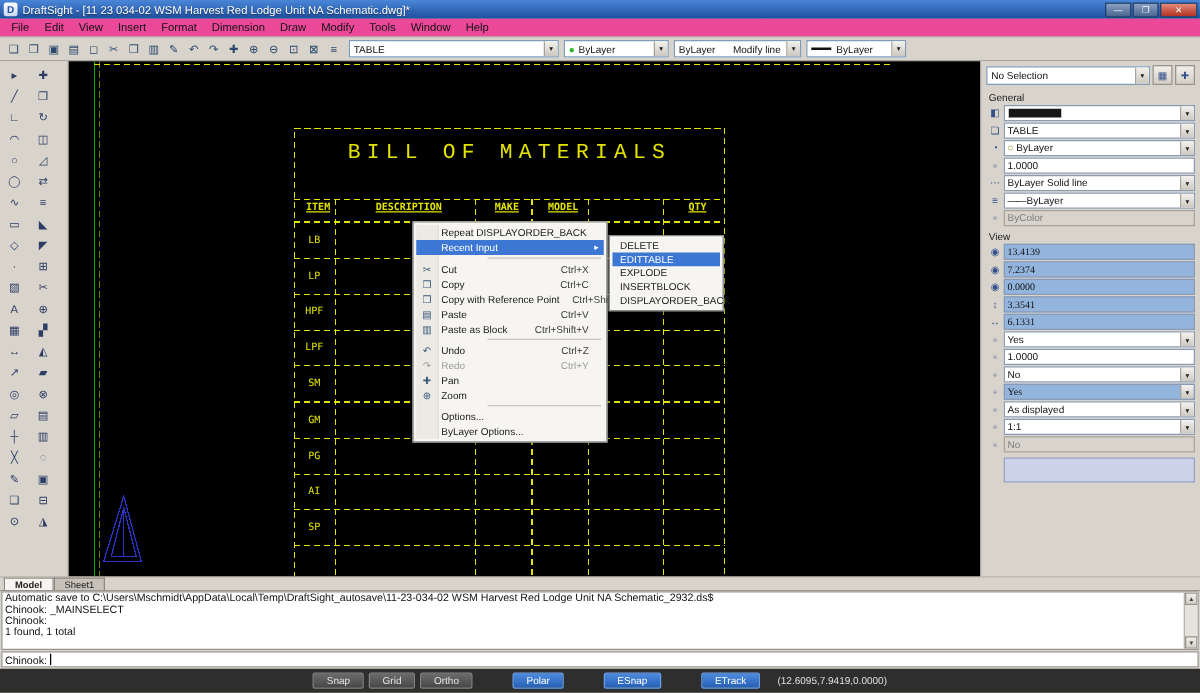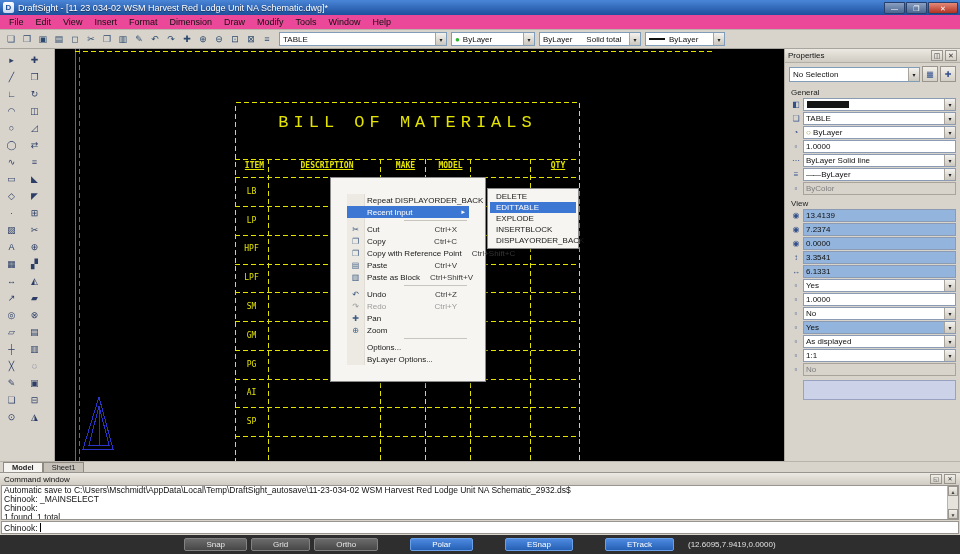--- a/index.html
+++ b/index.html
@@ -51,21 +51,21 @@
   .bom-h { position:absolute; top:0; height:13px; line-height:13px; text-align:center; color:#e3e300; font:bold 8px "DejaVu Sans Mono",monospace; text-decoration:underline; }
   .bom-h:nth-child(1){ left:180px; width:33px; }
   .bom-h:nth-child(2){ left:213px; width:112px; }
   .bom-h:nth-child(3){ left:325px; width:45px; }
   .bom-h:nth-child(4){ left:370px; width:45px; }
   .bom-h:nth-child(5){ left:475px; width:50px; }
   .bom-items { position:absolute; left:180px; top:128px; width:33px; }
   .bom-i { height:28.8px; display:flex; align-items:center; justify-content:center; color:#e3e300; font:8px "DejaVu Sans Mono",monospace; }
 
   
-  .cmenu { position:absolute; left:275px; top:128px; width:156px; background:#f6f5f1; border:1px solid #8a8a8a; box-shadow:2px 2px 4px rgba(0,0,0,.5); padding:16px; z-index:5; cursor:default; }
+  .cmenu { position:absolute; left:275px; top:128px; width:156px; background:#f6f5f1; border:1px solid #8a8a8a; box-shadow:2px 2px 4px rgba(0,0,0,.5); padding:2px; z-index:5; cursor:default; }
   .cmenu-list { position:relative; }
   .cmenu-list::before { content:""; position:absolute; left:0; top:0; bottom:0; width:17px; background:#edeae3; border-right:1px solid #e1ddd5; }
   .cmi { position:relative; display:flex; align-items:center; height:12px; padding:0 4px 0 1px; font-size:8px; color:#1a1a1a; white-space:nowrap; }
   .cmi-icon { width:15px; text-align:center; font-size:8px; color:#3b5a80; flex:none; }
   .cmi-label { margin-left:4px; }
   .cmi-sc { margin-left:auto; padding-left:10px; color:#3a3a3a; }
   .cmi-arrow { width:8px; text-align:right; font-size:7px; flex:none; }
   .cmi.sel { background:#3c77d4; color:#fff; }
   .cmi.sel .cmi-sc, .cmi.sel .cmi-icon { color:#fff; }
   .cmi.disabled, .cmi.disabled .cmi-sc, .cmi.disabled .cmi-icon { color:#9c9c9c; }
@@ -83,21 +83,21 @@
   .ph-btn { width:12px; height:11px; font-size:7px; line-height:10px; text-align:center; background:linear-gradient(#f2efe9,#d3cfc6); border:1px solid #9a958c; color:#333; }
   .props-selrow { display:flex; align-items:center; padding:3px 4px; flex:none; }
   .psel { flex:1; height:15px; background:#fff; border:1px solid #7f9db9; display:flex; align-items:center; padding-left:3px; font-size:8px;gap:46px; }
   .psel .dda { margin-left:auto; }
   .pbtn { width:16px; height:16px; margin-left:2px; background:linear-gradient(#f2efe9,#d3cfc6); border:1px solid #9a958c; display:flex; align-items:center; justify-content:center; font-size:8px; color:#33508c; flex:none; }
   .props-body { flex:1; padding:0 4px; overflow:hidden; }
   .psec-label { padding:3px 0 1px 2px; color:#222; font-size:8px; }
   .prow { display:flex; align-items:center; height:13px; margin-bottom:1px; }
   .picon { width:14px; text-align:center; font-size:8px; color:#33508c; flex:none; }
   .pfield { flex:1; height:13px; background:#fff; border:1px solid #8b9bb3; display:flex; align-items:center; font-size:8px; padding-left:2px; overflow:hidden; white-space:nowrap; }
-  .prow.hl .pfield { background:#93b5dd; }
+  .prow.hl .pfield { background:#93b5dd;font-family:Liberation Serif, serif; }
   .prow.dis .pfield { background:#d8d4cc; color:#7e7e7e; border-color:#a8a49c; }
   .prow.swatch .pval::before { content:""; display:inline-block; width:42px; height:7px; background:#161616; margin:0 3px 0 1px; vertical-align:middle; }
   .prow.circ .pval::before { content:"○ "; color:#9a8d3a; }
   .prow.lwt .pval::before { content:"—— "; letter-spacing:-1px; }
   .pfield .dda { margin-left:auto; }
   .props-infobox { height:20px; background:#ccd3e9; border:1px solid #98a2c0; margin:4px 0 0 14px; }
 
   
   .tabstrip { height:11px; background:#d8d4cc; border-top:1px solid #b8b4ac; display:flex; align-items:flex-start; padding-left:3px; flex:none; }
   .tab { height:10px; padding:0 8px; font-size:7.5px; line-height:9px; background:#c6c2ba; border:1px solid #8e8a82; border-bottom:none; color:#222; }
@@ -110,21 +110,21 @@
   .cmd-hbtn { width:12px; height:10px; font-size:6px; line-height:9px; text-align:center; background:linear-gradient(#f2efe9,#d3cfc6); border:1px solid #9a958c; color:#333; }
   .cmd-body { flex:1; background:#fff; border:1px solid #989490; margin:0 1px; position:relative; overflow:hidden; }
   .cmd-line { font-size:8.5px; line-height:9px; padding-left:2px; white-space:nowrap; }
   .cmd-sb { position:absolute; right:0; top:0; bottom:0; width:11px; background:#e6e3dd; border-left:1px solid #b8b4ac; display:flex; flex-direction:column; justify-content:space-between; }
   .cmd-sb span { height:10px; font-size:5px; text-align:center; line-height:10px; background:linear-gradient(#f2efe9,#d3cfc6); border:1px solid #9a958c; color:#444; }
   .cmd-input { height:13px; background:#fff; border:1px solid #989490; margin:1px; display:flex; align-items:center; font-size:8.5px; padding-left:2px; flex:none; }
   .caret { width:1px; height:9px; background:#000; margin-left:2px; }
 
   
   .statusbar { height:19px; background:#2e2e2e; display:flex; align-items:center; justify-content:center; gap:4px; flex:none; }
-  .sb-btn { height:13px; padding:0 21px; font-size:8px; line-height:12px; color:#e6e6e6; background:linear-gradient(#6b6b6b,#474747); border:1px solid #828282; border-radius:2px; }
+  .sb-btn { height:13px; padding:0 10px; font-size:8px; line-height:12px; color:#e6e6e6; background:linear-gradient(#6b6b6b,#474747); border:1px solid #828282; border-radius:2px; }
   .sb-btn.active { background:linear-gradient(#4d8ae0,#2560b4); border-color:#6aa0e8; color:#fff;margin-left:28px; }
   .sb-coords { color:#e0e0e0; font-size:8px; margin-left:10px; }
 </style>
 </head>
 <body>
 
 <div class="window">
 
   <div class="titlebar">
     <div class="app-icon">D</div>
@@ -175,21 +175,21 @@
       <span class="dda"></span>
     </div>
     <div class="tb-combo color-combo">
       <span class="dot">●</span>
       <span>ByLayer</span>
       <span class="dda"></span>
     </div>
     <div class="tb-combo linestyle-combo">
       <span>ByLayer</span>
       <span class="ls-gap"></span>
-      <span>Solid total</span>
+      <span>Modify line</span>
       <span class="dda"></span>
     </div>
     <div class="tb-combo lineweight-combo">
       <span class="lwt-sample"></span>
       <span>ByLayer</span>
       <span class="dda"></span>
     </div>
   </div>
 
   <div class="main">
@@ -403,27 +403,20 @@
             <div class="smi">DELETE</div>
             <div class="smi sel">EDITTABLE</div>
             <div class="smi">EXPLODE</div>
             <div class="smi">INSERTBLOCK</div>
             <div class="smi">DISPLAYORDER_BACK</div>
           </div>
       </div>
     </div>
 
     <div class="props">
-      <div class="props-header">
-        <span class="ph-title">Properties</span>
-        <span class="ph-btns">
-          <span class="ph-btn">◫</span>
-          <span class="ph-btn">✕</span>
-        </span>
-      </div>
       <div class="props-selrow">
         <div class="psel">
           <span>No Selection</span>
           <span class="dda"></span>
         </div>
         <div style="display:flex">
             <div class="pbtn">▦</div>
             <div class="pbtn">✚</div>
           </div>
       </div>
@@ -579,27 +572,20 @@
       </div>
     </div>
   </div>
 
   <div class="tabstrip">
     <div class="tab active">Model</div>
     <div class="tab">Sheet1</div>
   </div>
 
   <div class="cmdwin">
-    <div class="cmd-header">
-      <span>Command window</span>
-      <span class="cmd-hbtns">
-        <span class="cmd-hbtn">◱</span>
-        <span class="cmd-hbtn">✕</span>
-      </span>
-    </div>
     <div class="cmd-body">
       <div>
           <div class="cmd-line">Automatic save to C:\Users\Mschmidt\AppData\Local\Temp\DraftSight_autosave\11-23-034-02 WSM Harvest Red Lodge Unit NA Schematic_2932.ds$</div>
           <div class="cmd-line">Chinook: _MAINSELECT</div>
           <div class="cmd-line">Chinook:</div>
           <div class="cmd-line">1 found, 1 total</div>
         </div>
       <div class="cmd-sb">
         <span>▲</span>
         <span>▼</span>

